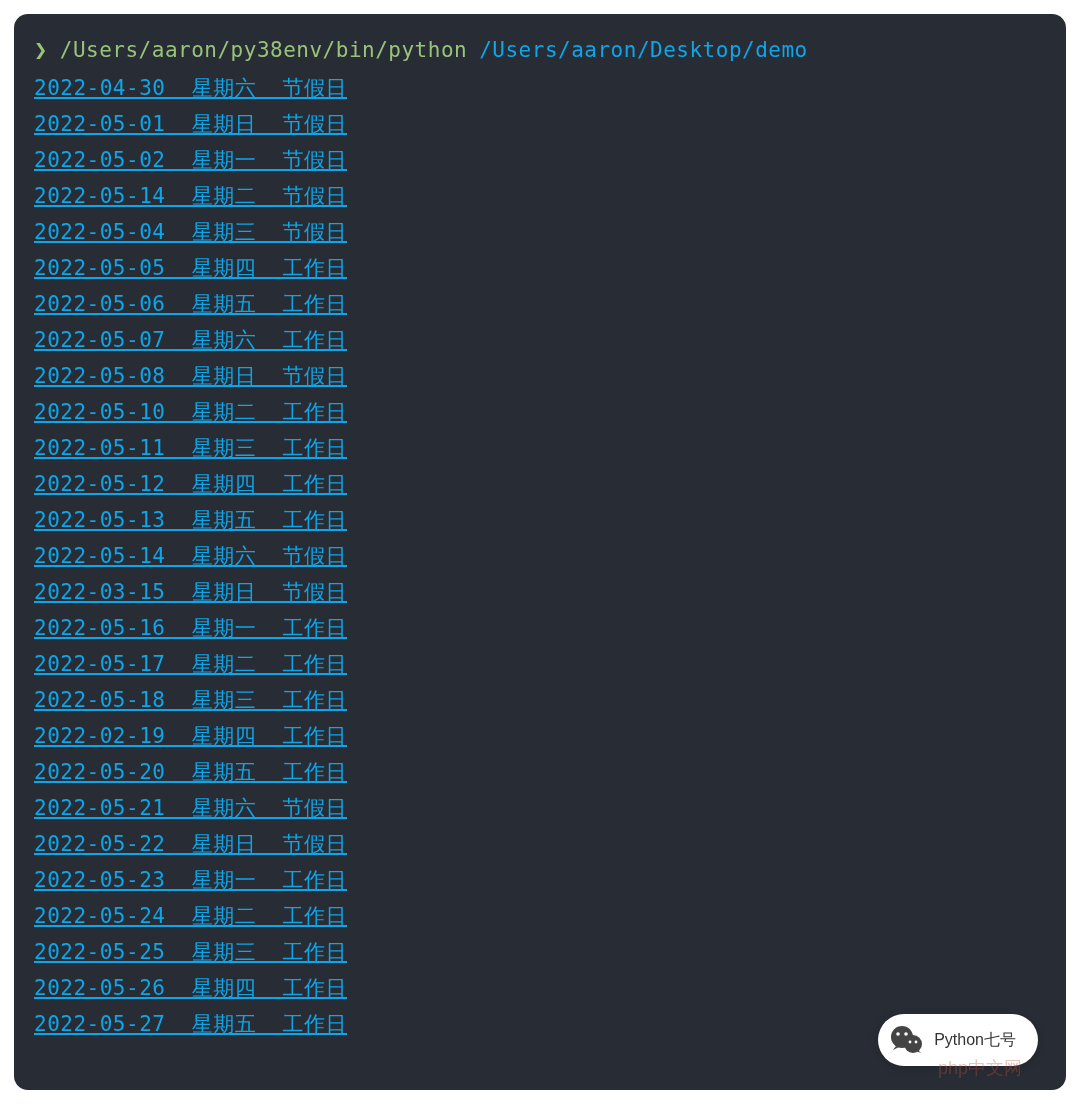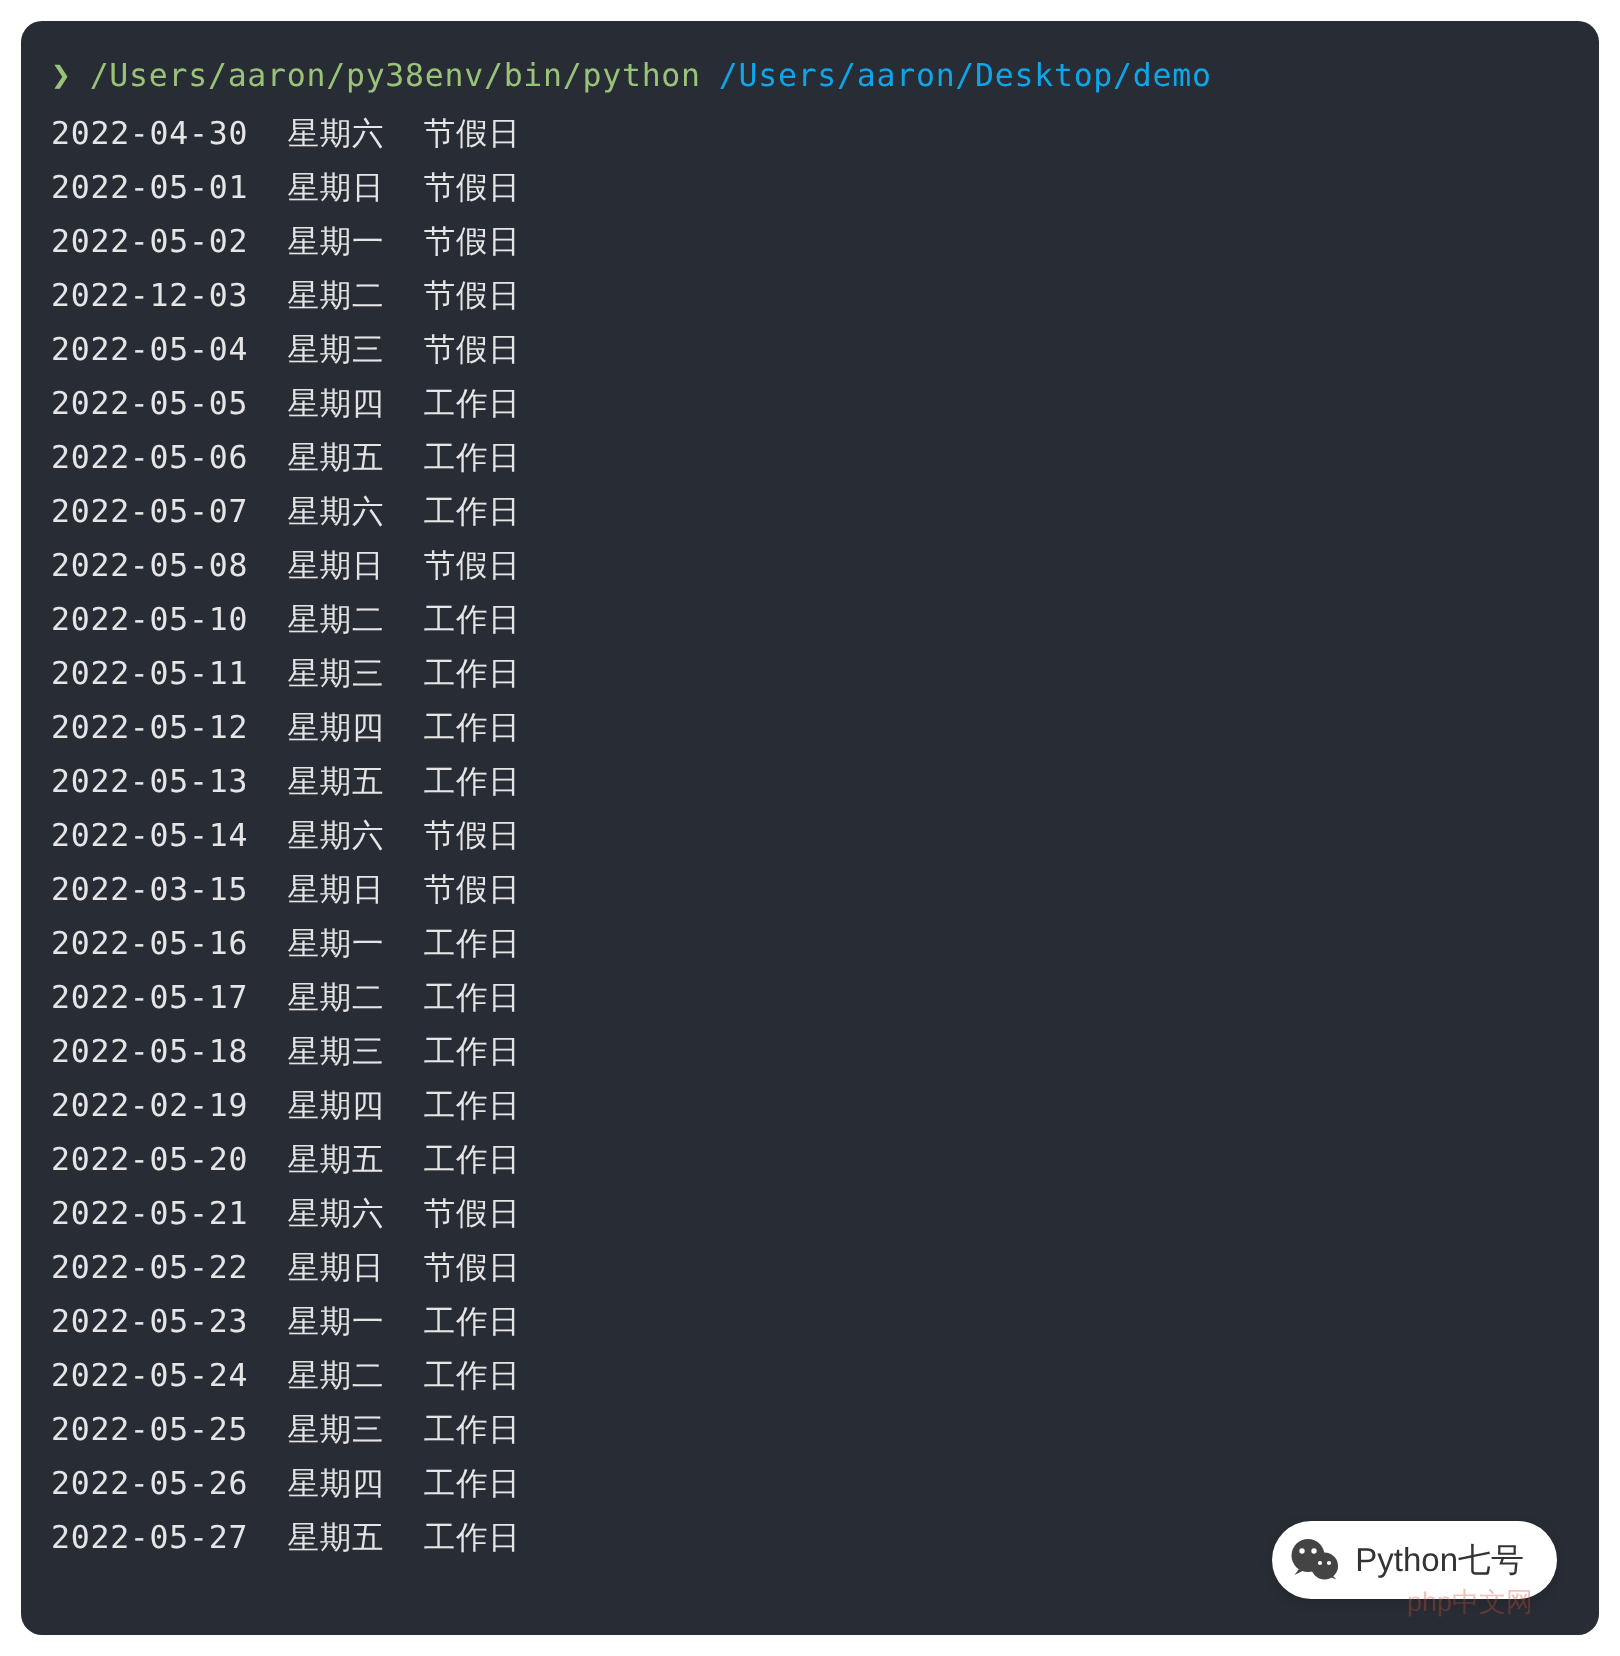--- a/index.html
+++ b/index.html
@@ -45,23 +45,24 @@
     }
     .command-path {
       color: #98c379;
       text-align: right;
     }
     .command-arg {
       color: #0ea5e9;
       margin-left: 12px;
     }
     .output-line {
-      color: #e5e5e5;
+      color: #0ea5e9;
       white-space: pre;
       font-family: 'SF Mono', 'Monaco', 'Menlo', 'Consolas', monospace;
+      text-decoration: underline;
     }
     .wechat-badge {
       position: absolute;
       bottom: 24px;
       right: 28px;
       background: #ffffff;
       border-radius: 30px;
       padding: 8px 22px 8px 10px;
       display: flex;
       align-items: center;
@@ -72,21 +73,21 @@
       height: 36px;
       margin-right: 10px;
       position: relative;
     }
     .wechat-icon svg {
       width: 100%;
       height: 100%;
     }
     .wechat-text {
       color: #333333;
-      font-size: 22px;
+      font-size: 16px;
       font-family: 'PingFang SC', 'Microsoft YaHei', sans-serif;
       font-weight: 400;
     }
     .watermark {
       position: absolute;
       bottom: 24px;
       right: 58px;
       color: rgba(200, 80, 60, 0.35);
       font-size: 18px;
       font-family: sans-serif;
@@ -100,21 +101,21 @@
   <div class="terminal-content">
     <div class="prompt-line">
       <span class="prompt-symbol">❯</span>
       <span class="command-path">/Users/aaron/py38env/bin/python</span>
       <span class="command-arg">/Users/aaron/Desktop/demo</span>
     </div>
     <div id="output-container">
         <div class="output-line">2022-04-30  星期六  节假日</div>
         <div class="output-line">2022-05-01  星期日  节假日</div>
         <div class="output-line">2022-05-02  星期一  节假日</div>
-        <div class="output-line">2022-12-03  星期二  节假日</div>
+        <div class="output-line">2022-05-14  星期二  节假日</div>
         <div class="output-line">2022-05-04  星期三  节假日</div>
         <div class="output-line">2022-05-05  星期四  工作日</div>
         <div class="output-line">2022-05-06  星期五  工作日</div>
         <div class="output-line">2022-05-07  星期六  工作日</div>
         <div class="output-line">2022-05-08  星期日  节假日</div>
         <div class="output-line">2022-05-10  星期二  工作日</div>
         <div class="output-line">2022-05-11  星期三  工作日</div>
         <div class="output-line">2022-05-12  星期四  工作日</div>
         <div class="output-line">2022-05-13  星期五  工作日</div>
         <div class="output-line">2022-05-14  星期六  节假日</div>

